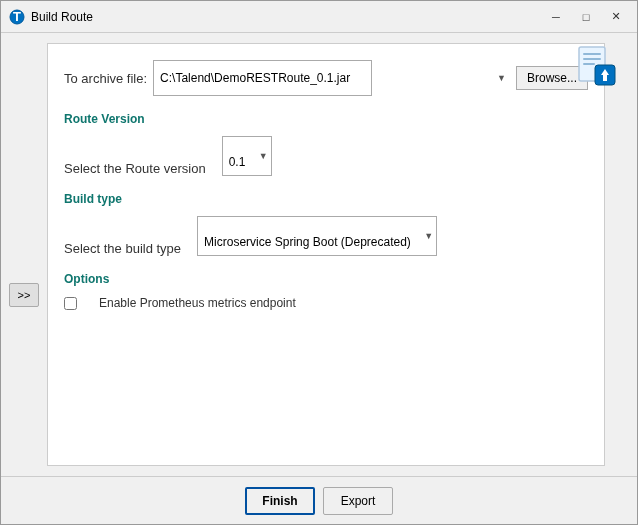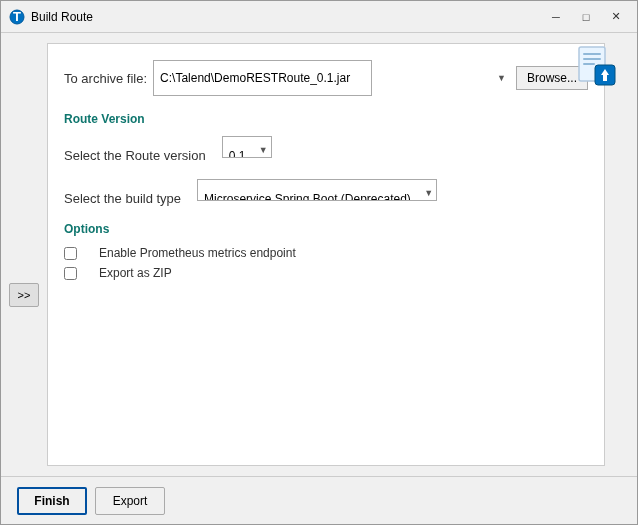--- a/index.html
+++ b/index.html
@@ -172,21 +172,21 @@
       flex-direction: column;
       gap: 6px;
     }
 
     .select-wrapper {
       position: relative;
       display: inline-block;
     }
 
     .select-ctrl {
-      height: 22px;
+      height: 40px;
       border: 1px solid #aaa;
       padding: 12px 20px 0 6px;
       background: white;
       font-size: 12px;
       appearance: none;
       -webkit-appearance: none;
       cursor: pointer;
       min-width: 50px;
     }
 
@@ -221,21 +221,21 @@
       font-size: 12px;
       color: #333;
     }
 
     .bottom-bar {
       height: 48px;
       background: #f0f0f0;
       border-top: 1px solid #ccc;
       display: flex;
       align-items: center;
-      justify-content: flex-start;
+      justify-content: center;
       padding: 0 16px;
       gap: 8px;
     }
 
     .action-btn {
       height: 28px;
       min-width: 70px;
       border: 1px solid #aaa;
       cursor: pointer;
       font-size: 12px;
@@ -341,43 +341,40 @@
                 <option>0.1</option>
                 <option>0.2</option>
                 <option>1.0</option>
               </select>
               <span class="select-arrow">▼</span>
             </div>
           </div>
         </div>
 
         <div class="section-group">
+          <div class="section-label">Build type</div>
           <div class="field-row">
             <span class="field-label">Select the build type</span>
             <div class="select-wrapper">
               <select class="select-ctrl build-type-select">
                 <option>Microservice Spring Boot (Deprecated)</option>
                 <option>Standalone</option>
                 <option>Docker</option>
               </select>
               <span class="select-arrow">▼</span>
             </div>
           </div>
         </div>
 
         <div class="section-group">
           <div class="section-label">Options</div>
           <div class="checkbox-row">
             <input type="checkbox" class="checkbox-input" style="">
             <span class="checkbox-label">Enable Prometheus metrics endpoint</span>
           </div>
-          <div class="checkbox-row">
-            <input type="checkbox" class="checkbox-input" style="">
-            <span class="checkbox-label">Export as ZIP</span>
-          </div>
         </div>
 
         <div class="spacer-row"></div>
       </div>
     </div>
 
     <div class="bottom-bar">
       <button class="action-btn primary">Finish</button>
       <button class="action-btn">Export</button>
     </div>

